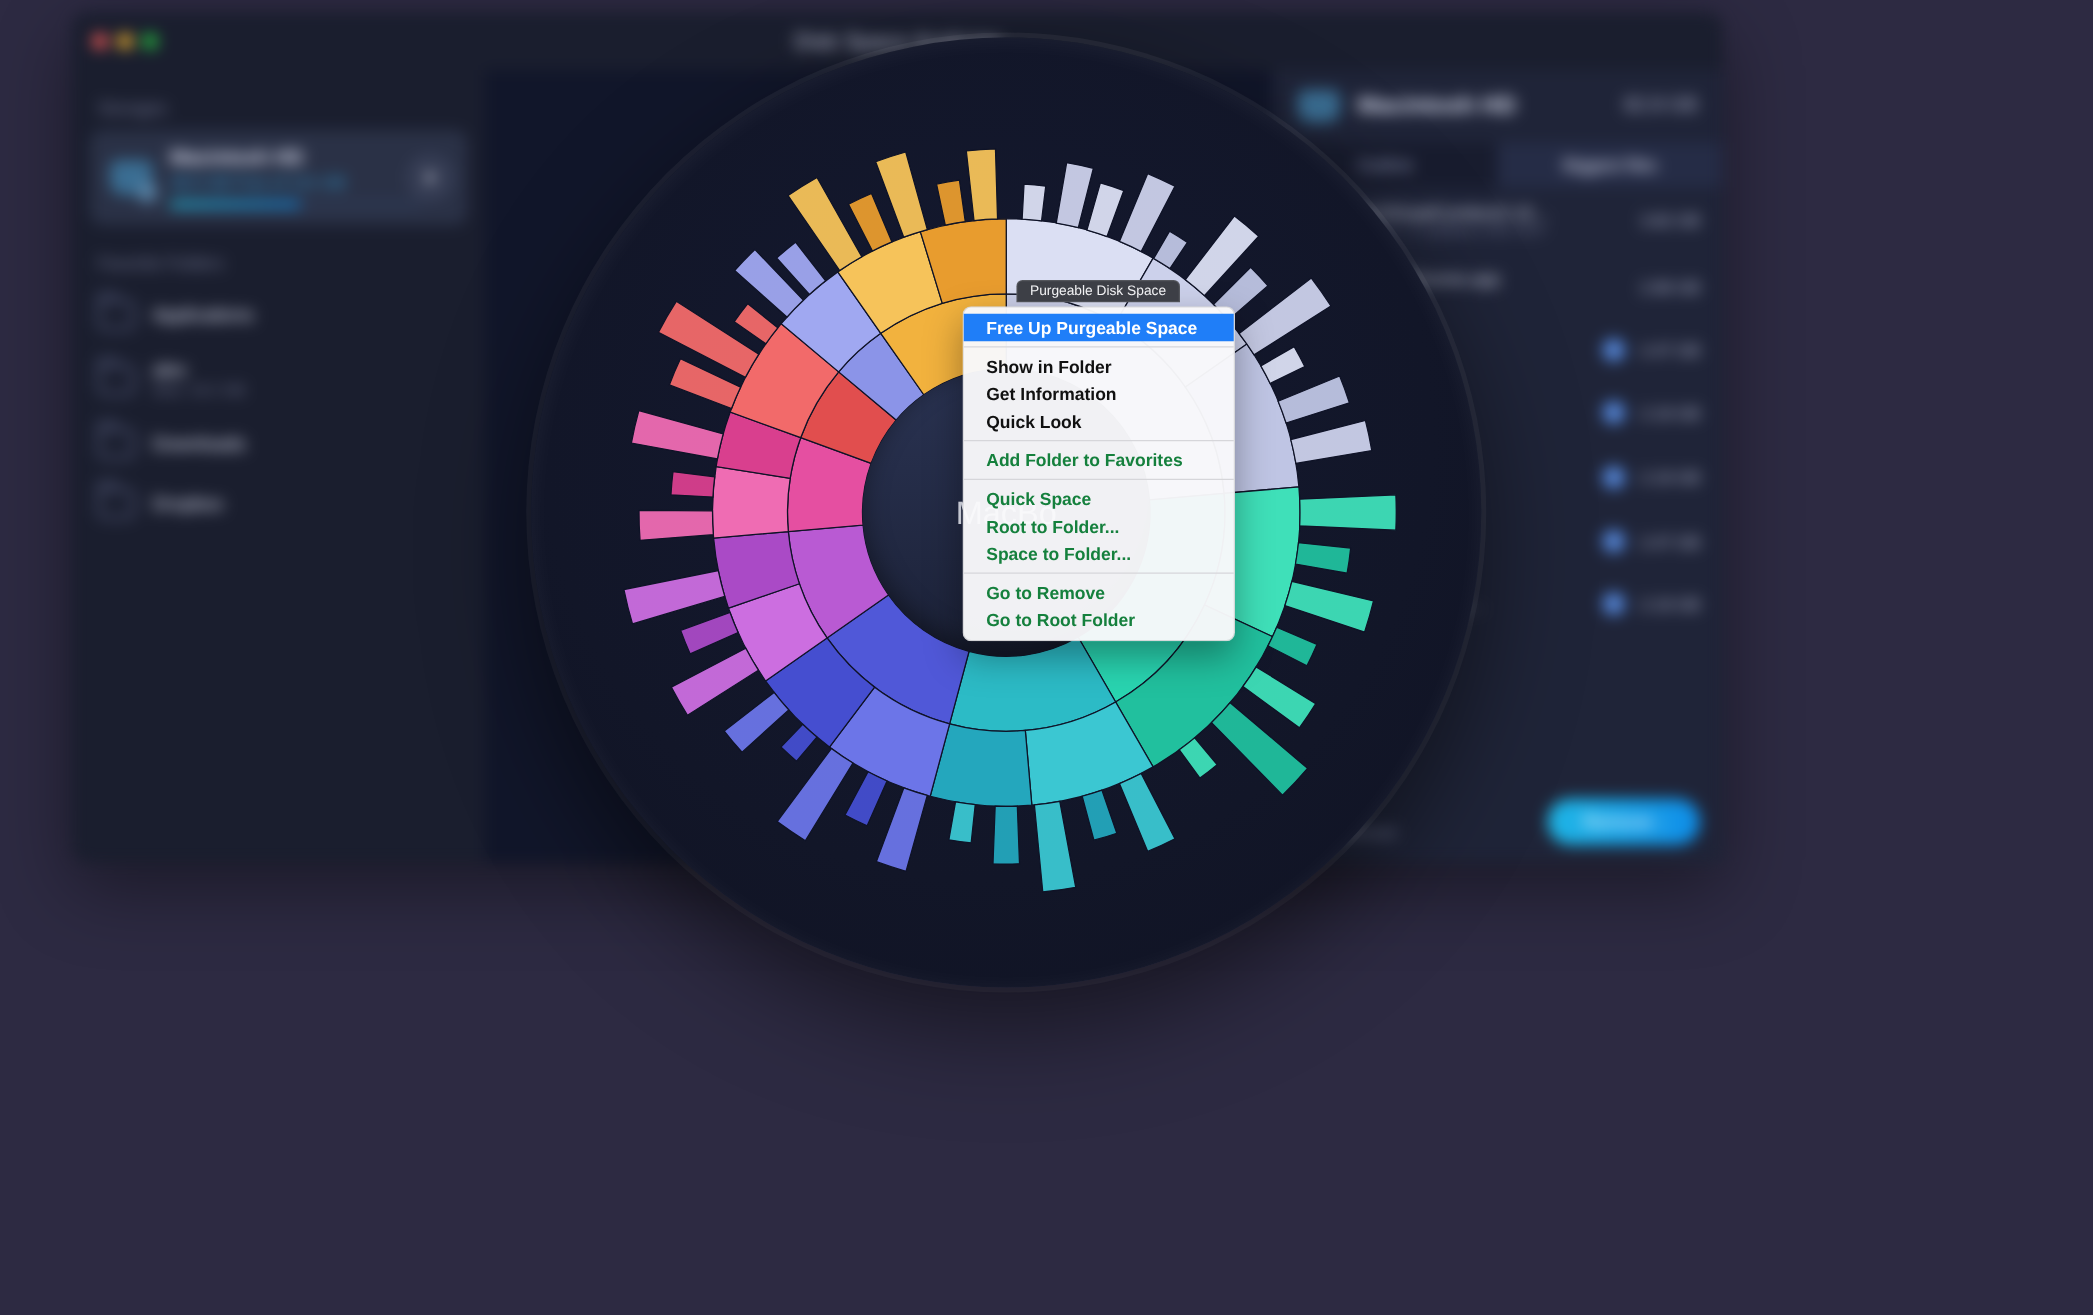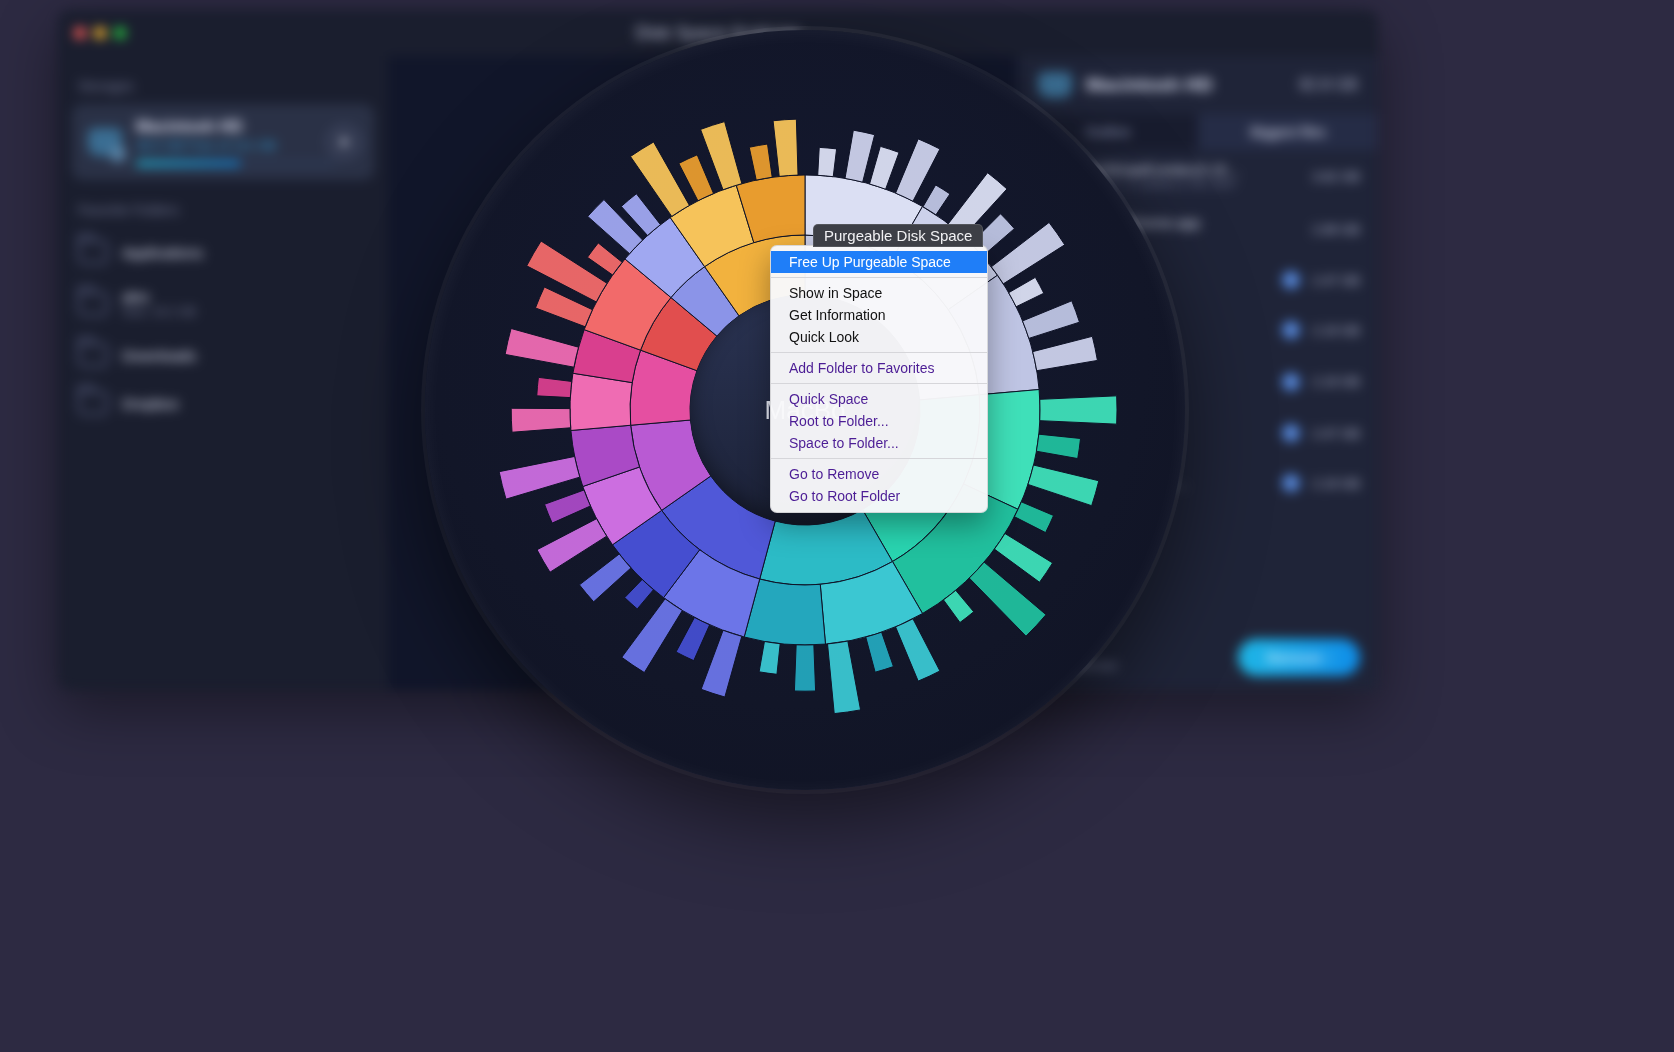--- a/index.html
+++ b/index.html
@@ -102,27 +102,27 @@
   background: rgba(248,248,250,0.97);
   border: 1px solid rgba(0,0,0,0.12);
   border-radius: 7px;
   box-shadow: 0 12px 30px rgba(0,0,0,0.35);
   padding: 5px 0;
   font-size: 14px;
 }
 .menu-header {
   position:absolute; top:-22px; left: 42px;
   background: #3d3f46; color:#f1f1f3;
-  padding: 2px 10px; font-size:15px;
+  padding: 2px 10px; font-size:11px;
   border-radius: 5px 5px 0 0;
   border:1px solid rgba(255,255,255,0.12);
 }
-.menu-item { padding: 3px 18px; color:#111; }
+.menu-item { padding: 3px 18px; color:#111;font-weight:bold; }
 .menu-item.highlight { background:#1f7ef8; color:#fff; }
-.menu-item.disabled { color:#4c1d95; }
+.menu-item.disabled { color:#15803d; }
 .menu-sep { height:1px; background:#d6d6da; margin:4px 0; }
 </style>
 </head>
 <body>
 
 <div class="app-window">
   <div class="titlebar">
     <div class="traffic-lights">
       <div class="traffic-light tl-red"></div>
       <div class="traffic-light tl-yellow"></div>
@@ -345,21 +345,21 @@
       </g>
   </svg>
   <div class="center-disk">MacBo</div>
 </div>
 
 <div class="context-menu">
   <div class="menu-header">Purgeable Disk Space</div>
   <div id="menu-body">
       <div class="menu-item highlight">Free Up Purgeable Space</div>
       <div class="menu-sep"></div>
-      <div class="menu-item">Show in Space</div>
+      <div class="menu-item">Show in Folder</div>
       <div class="menu-item">Get Information</div>
       <div class="menu-item">Quick Look</div>
       <div class="menu-sep"></div>
       <div class="menu-item disabled">Add Folder to Favorites</div>
       <div class="menu-sep"></div>
       <div class="menu-item disabled">Quick Space</div>
       <div class="menu-item disabled">Root to Folder...</div>
       <div class="menu-item disabled">Space to Folder...</div>
       <div class="menu-sep"></div>
       <div class="menu-item disabled">Go to Remove</div>

